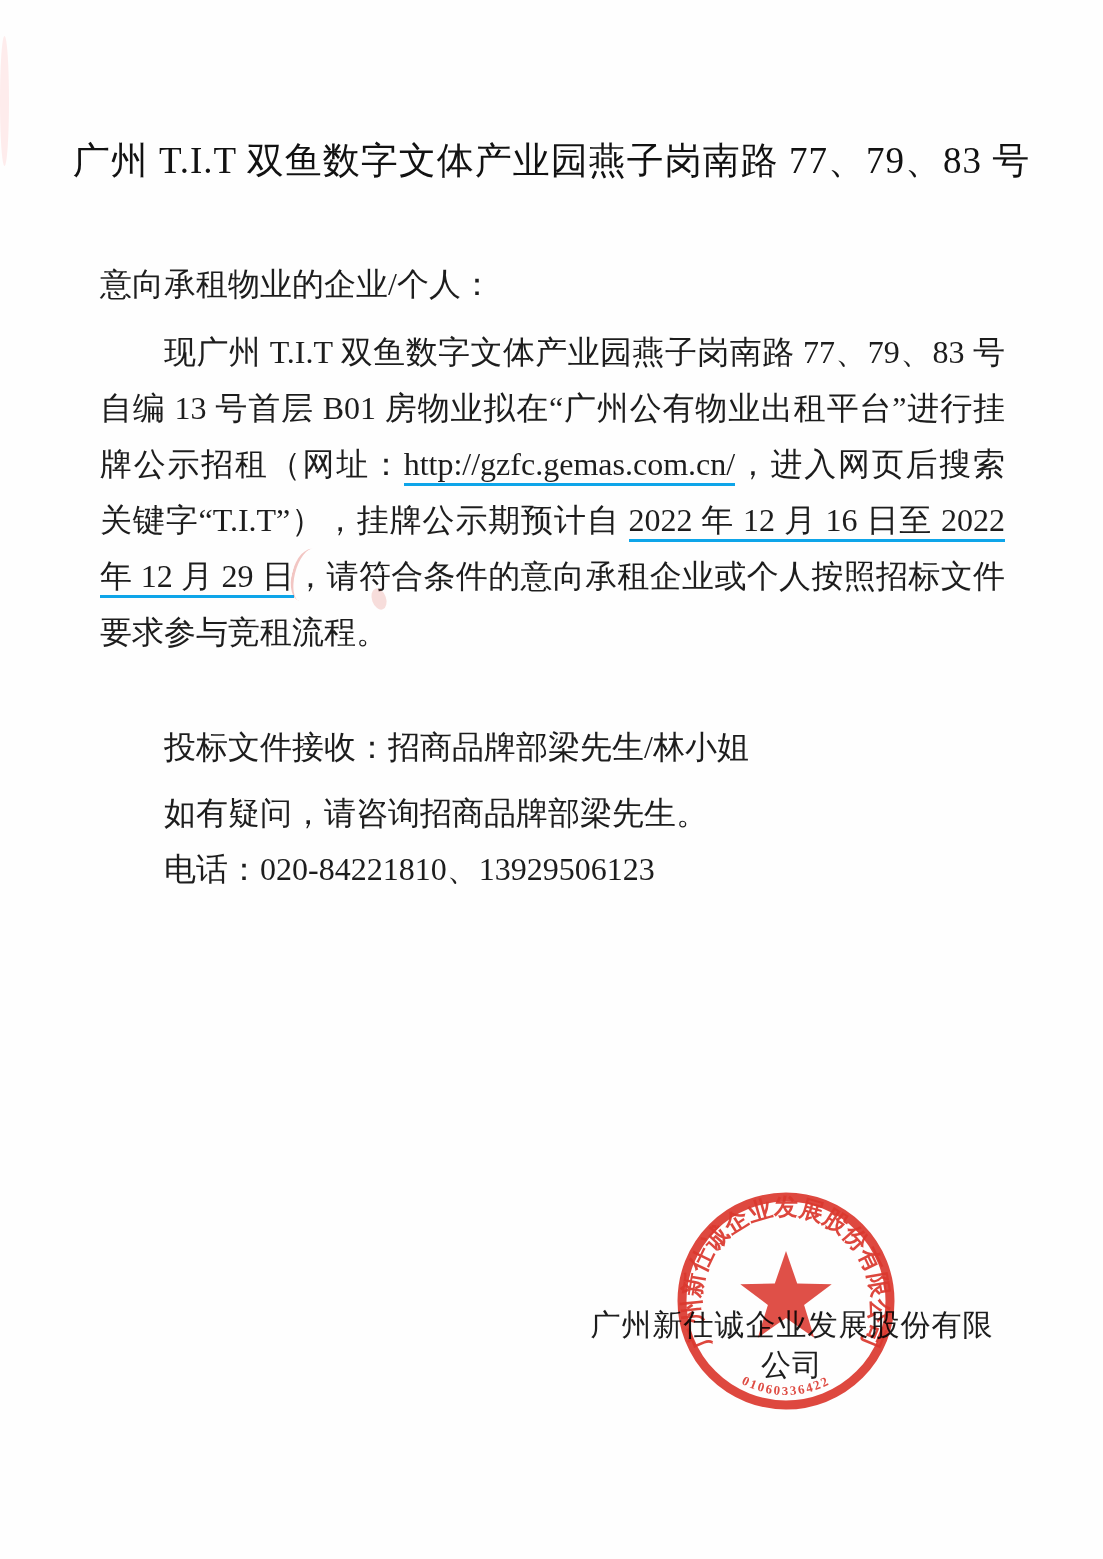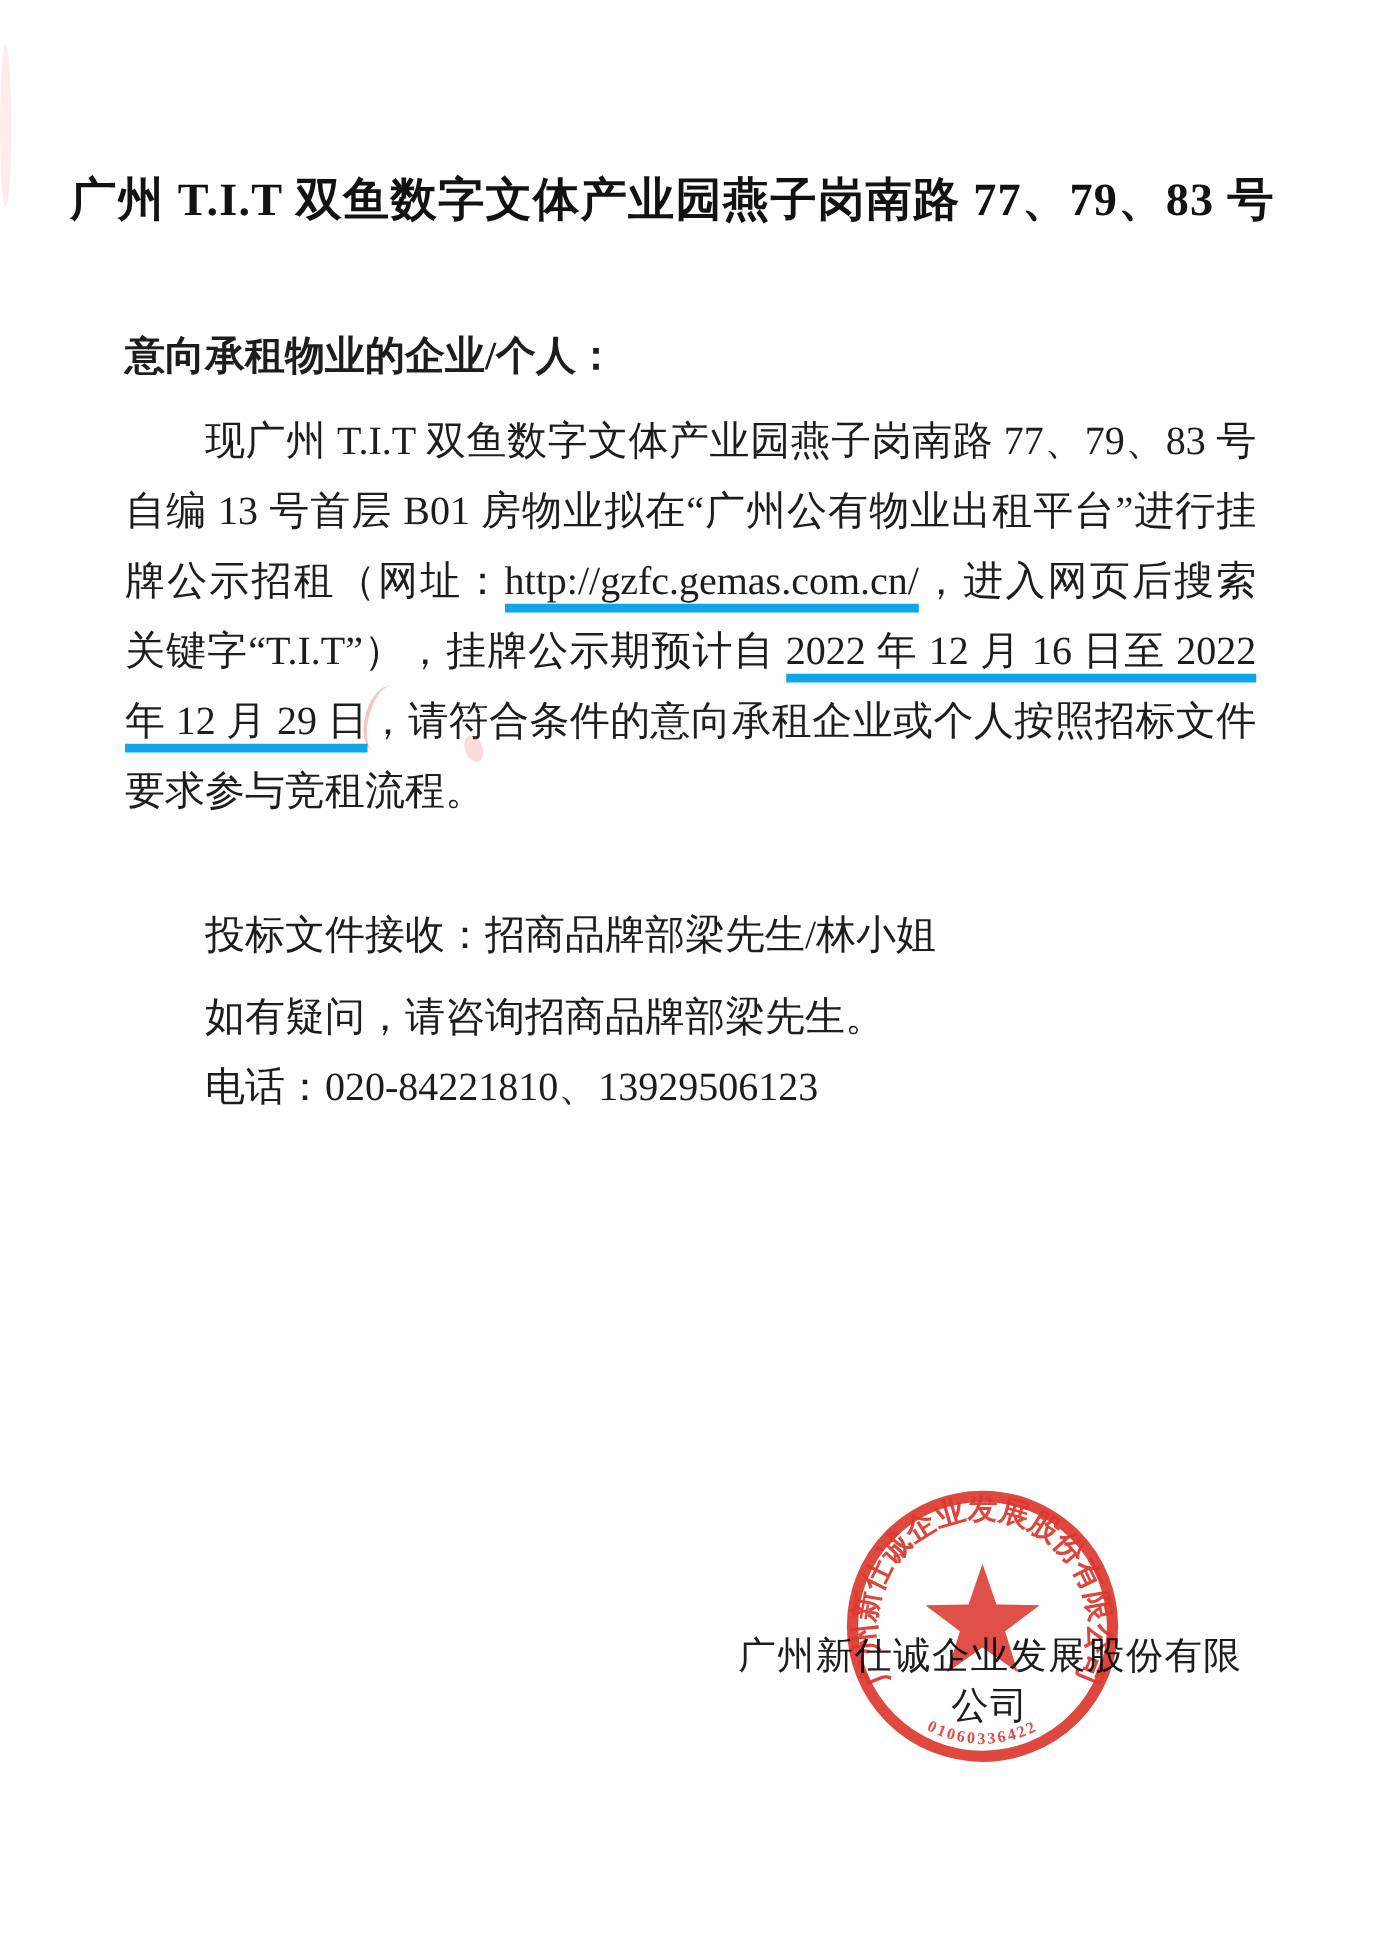--- a/index.html
+++ b/index.html
@@ -2,34 +2,34 @@
 <html><head>
 <meta charset="utf-8">
 <style>
   html,body{margin:0;padding:0}
   body{
     width:1103px;height:1559px;background:#fff;position:relative;overflow:hidden;
     font-family:"Liberation Serif","DejaVu Serif",serif;color:#1f1f1f;
   }
   .sheet{position:absolute;inset:0;background:#fefefe}
   .title{
-    margin:128px 56px 0;text-align:left;font-weight:bold;color:#121212;
+    margin:128px 56px 0;text-align:center;font-weight:normal;color:#121212;
     font-size:37px;line-height:66px;letter-spacing:1px;
   }
   .content{
     margin:62px 98px 0 100px;font-size:32px;line-height:56px;
     text-align:justify;color:#1d1d1d;
   }
-  .salutation{font-weight:bold;text-indent:0}
+  .salutation{font-weight:normal;text-indent:0}
   #doc-body p.para{margin:0;text-indent:2em}
   #doc-body p.para:nth-of-type(1){margin-top:12px}
   #doc-body p.para:nth-of-type(2){margin-top:10px}
   #doc-body p.para:nth-of-type(3){margin-top:10px}
   .line-gap{height:49px}
-  .u{border-bottom:7px solid #0ea5e9;padding-bottom:1px}
+  .u{border-bottom:3px solid #0ea5e9;padding-bottom:1px}
   .signature{
     position:absolute;top:1305px;right:96px;width:430px;text-align:center;
     font-size:30px;color:#1d1d1d;
   }
   .signature .company{letter-spacing:1px;line-height:40px}
   .signature .date{margin-top:26px;letter-spacing:3px;line-height:36px;word-spacing:8px}
   .seal{
     position:absolute;left:650px;top:1165px;width:272px;height:272px;
     mix-blend-mode:multiply;opacity:.93;
   }

